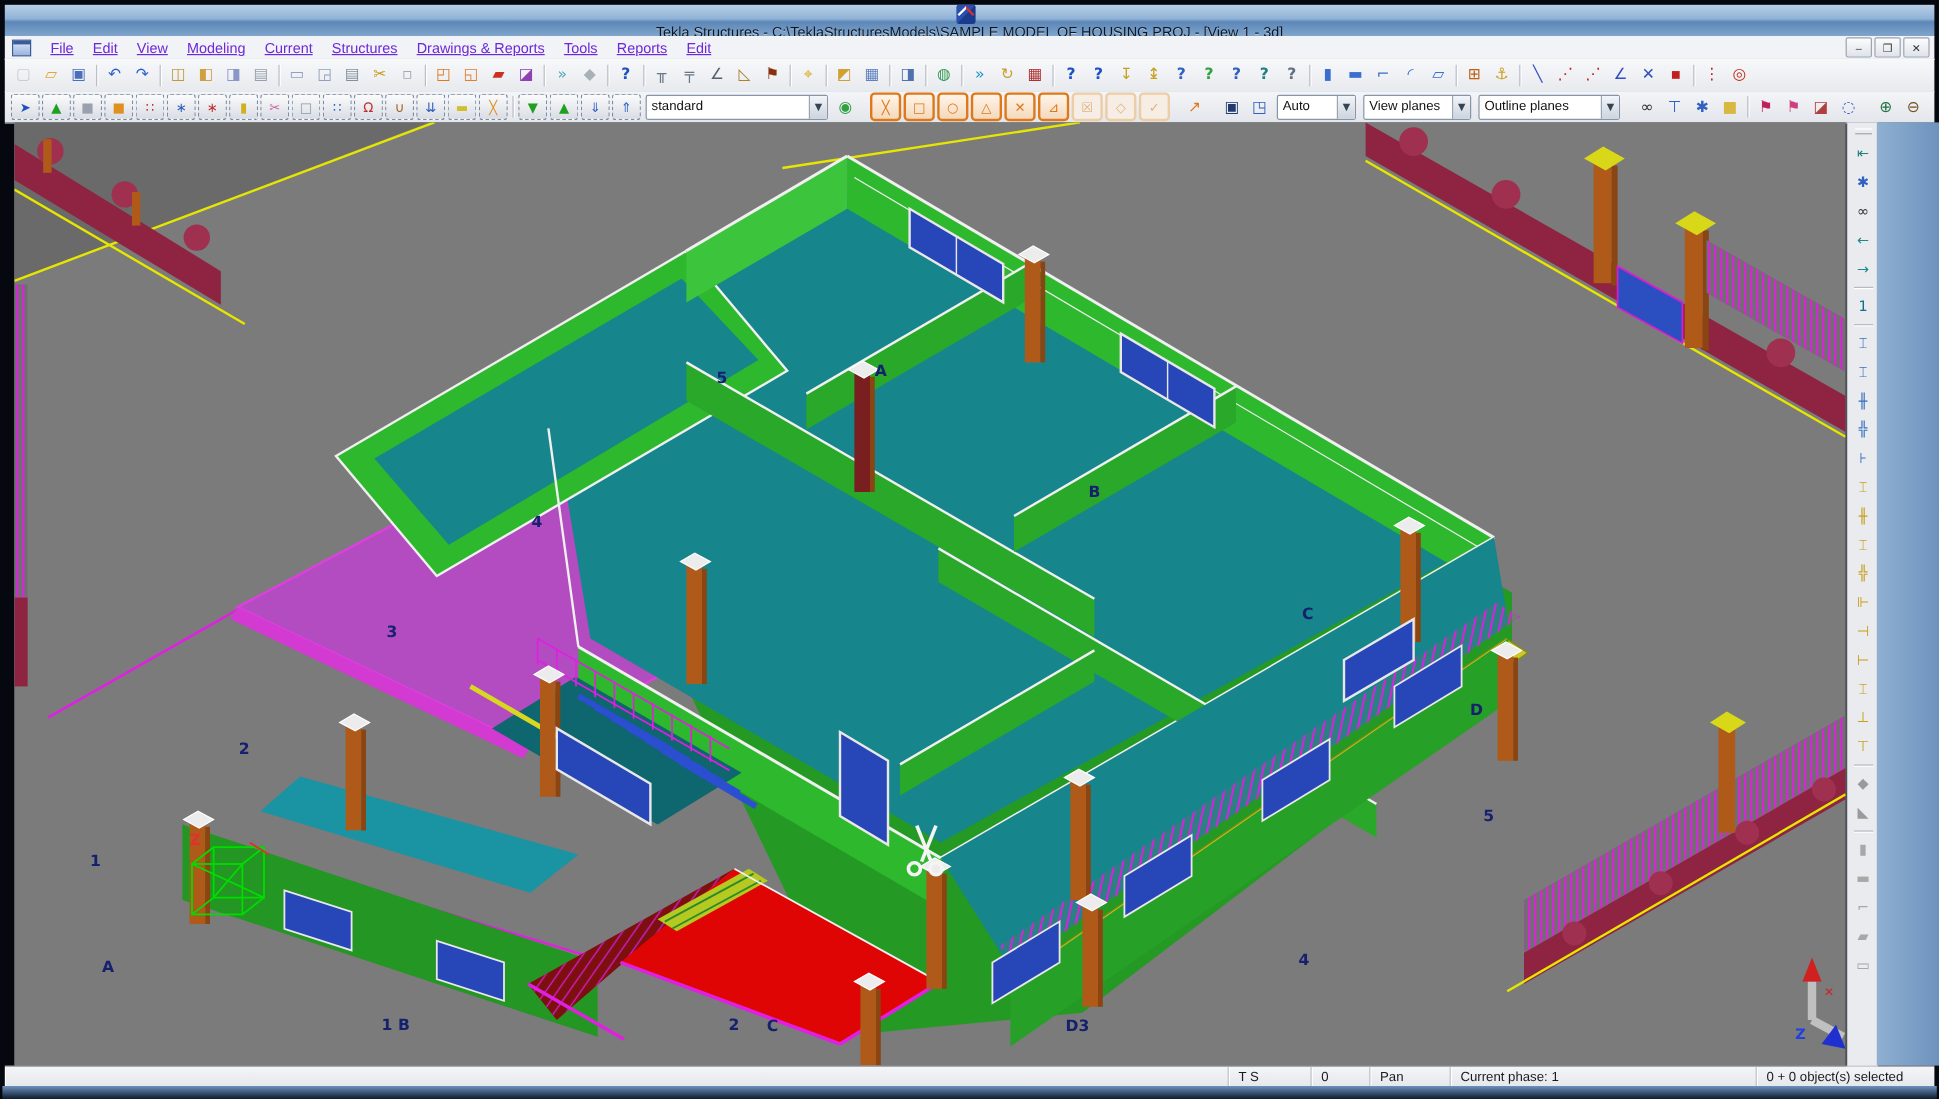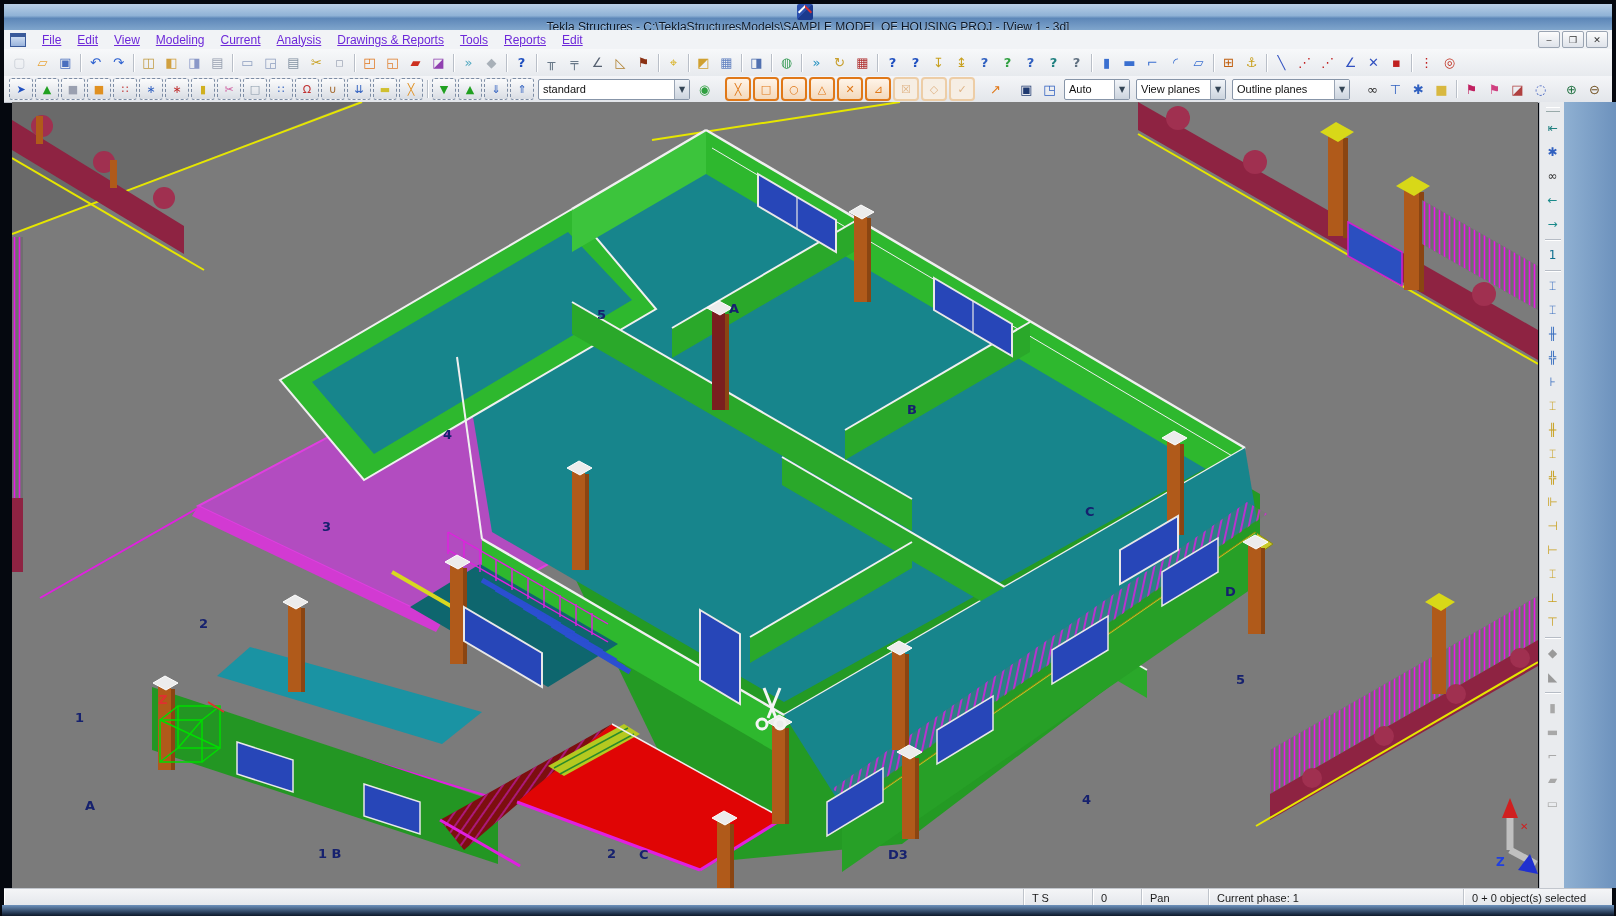--- a/index.html
+++ b/index.html
@@ -83,21 +83,21 @@
   </div>
 
   <div id="menubar">
     <div id="child-icon"></div>
     <div id="menu-items" style="display:flex">
         <span class="menu-item">File</span>
         <span class="menu-item">Edit</span>
         <span class="menu-item">View</span>
         <span class="menu-item">Modeling</span>
         <span class="menu-item">Current</span>
-        <span class="menu-item">Analysis</span>
+        <span class="menu-item">Structures</span>
         <span class="menu-item">Drawings &amp; Reports</span>
         <span class="menu-item">Tools</span>
         <span class="menu-item">Reports</span>
         <span class="menu-item">Edit</span>
       </div>
     <div id="mdi-buttons">
         <div class="mdibtn">‒</div>
         <div class="mdibtn">❒</div>
         <div class="mdibtn close">✕</div>
       </div>

